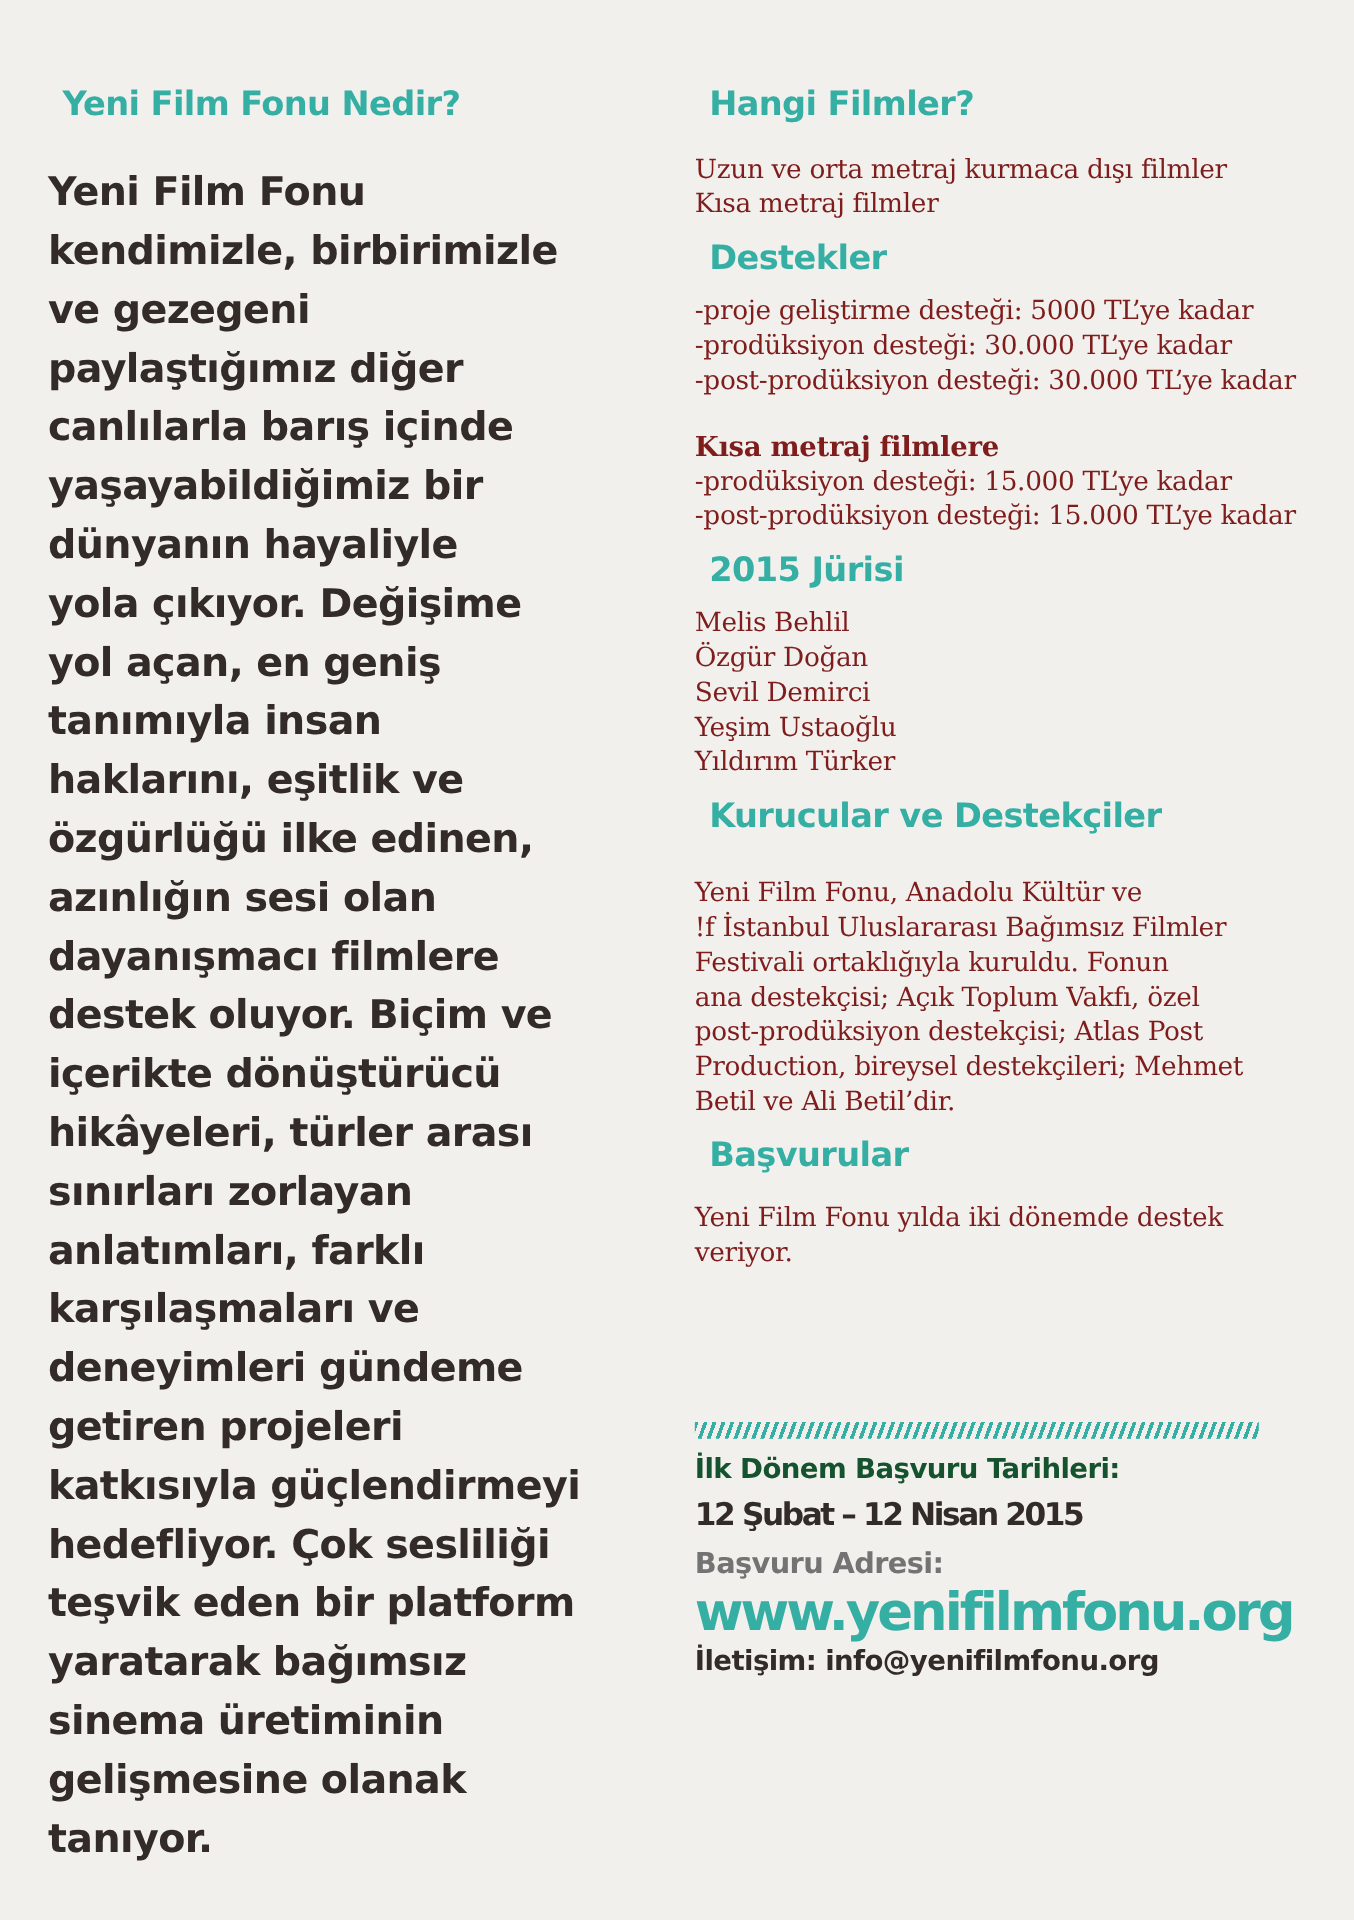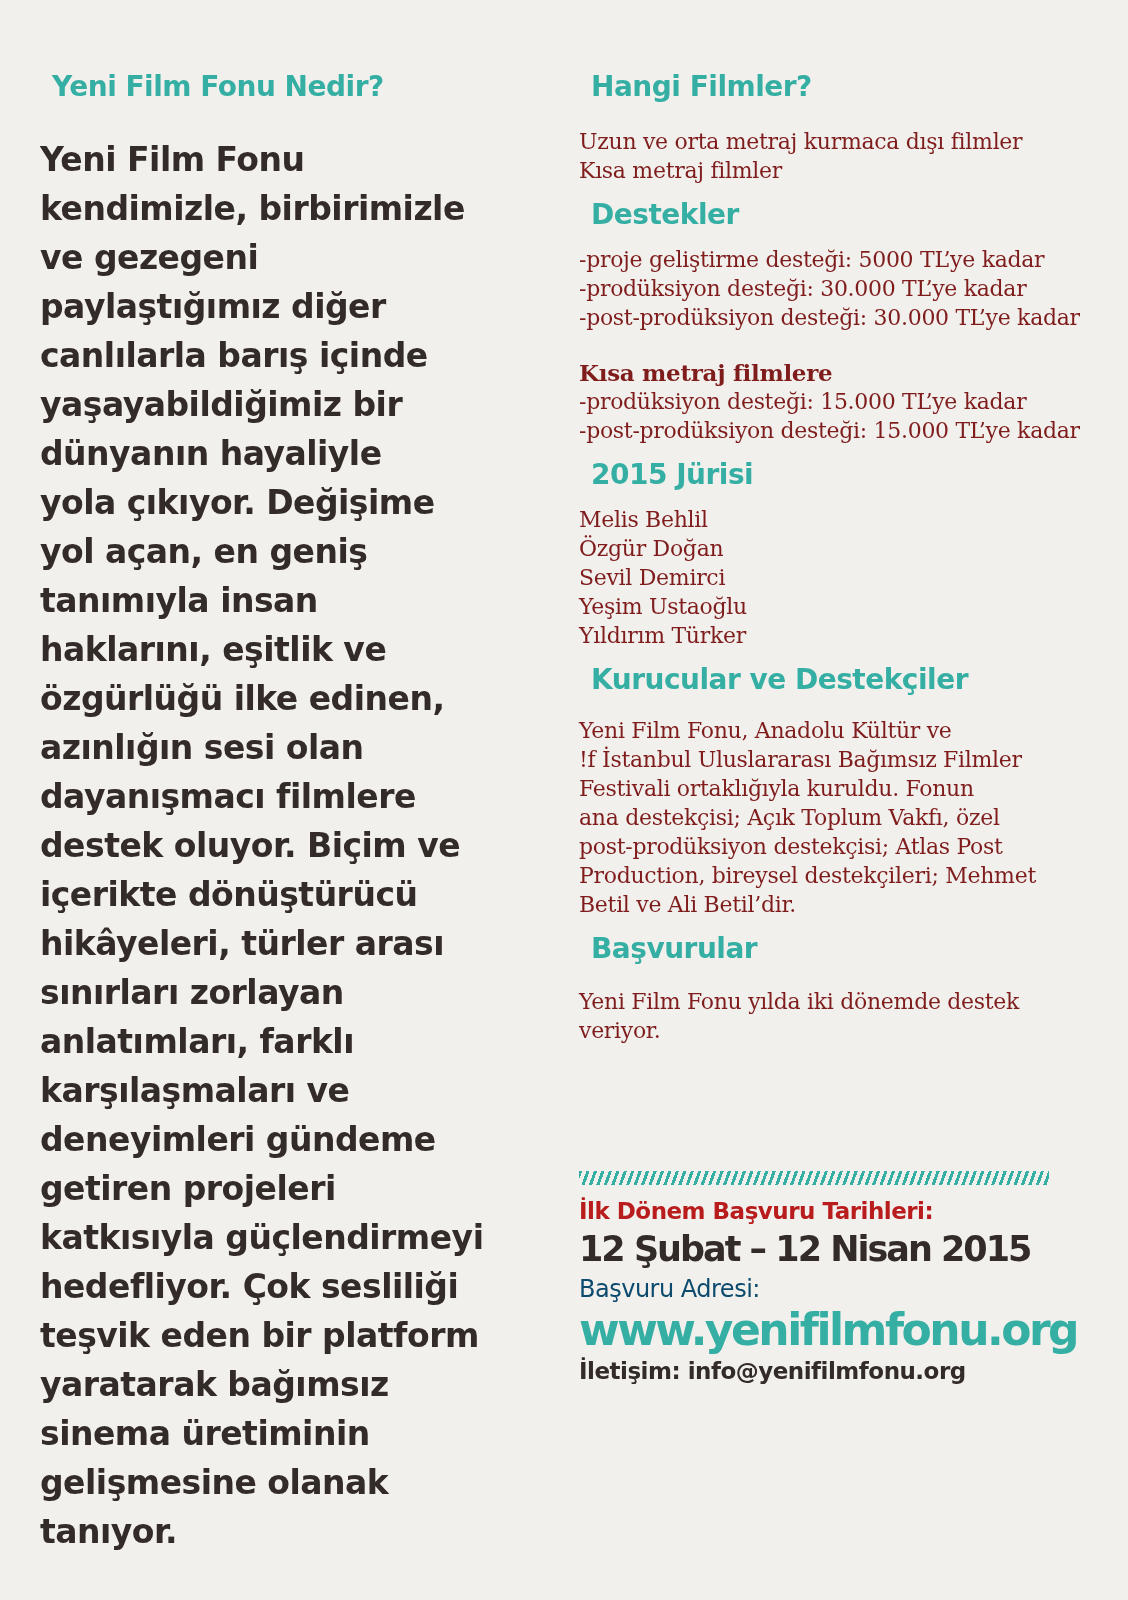--- a/index.html
+++ b/index.html
@@ -52,57 +52,57 @@
     font-weight: bold;
     font-size: 23px;
   }
   .mt-which-body   { margin-top: 22px; }
   .mt-destekler    { margin-top: 45px; }
   .mt-sub1         { margin-top: 21px; }
   .mt-sub2         { margin-top: 26px; }
   .mt-jury-h       { margin-top: 59px; }
   .mt-jury-list    { margin-top: 2px;  }
   .mt-founders-h   { margin-top: 32px; }
-  .mt-founders-b   { margin-top: 18px; }
+  .mt-founders-b   { margin-top: 32px; }
   .mt-apps-h       { margin-top: 41px; }
   .mt-apps-b       { margin-top: 20px; }
   .divider {
     margin-top: 126px;
     width: 470px; height: 14px;
     background: repeating-linear-gradient(
       110deg,
       #35AFA3 0px, #35AFA3 3px,
       transparent 3px, transparent 7px
     );
   }
   .period-label {
     margin-top: 11px;
-    color: #b91c1c;
+    color: #14532d;
     font-size: 23px;
     line-height: 30px;
     font-weight: bold;
     letter-spacing: -0.5px;
     white-space: pre;
   }
   .period-dates {
-    font-size: 35px;
+    font-size: 26px;
     line-height: 46px;
     font-weight: bold;
     letter-spacing: -2px;
     white-space: pre;
     color: #332B28;
   }
   .address-label {
     margin-top: 2px;
     font-size: 24px;
     line-height: 30px;
-    font-weight: normal;
-    letter-spacing: -0.5px;
-    white-space: pre;
-    color: #0c4a6e;
+    font-weight: bold;
+    letter-spacing: -0.5px;
+    white-space: pre;
+    color: #737373;
   }
   .site-url {
     font-size: 44px;
     line-height: 52px;
     font-weight: bold;
     letter-spacing: -2.5px;
     color: #35AFA3;
     white-space: pre;
   }
   .contact-line {

